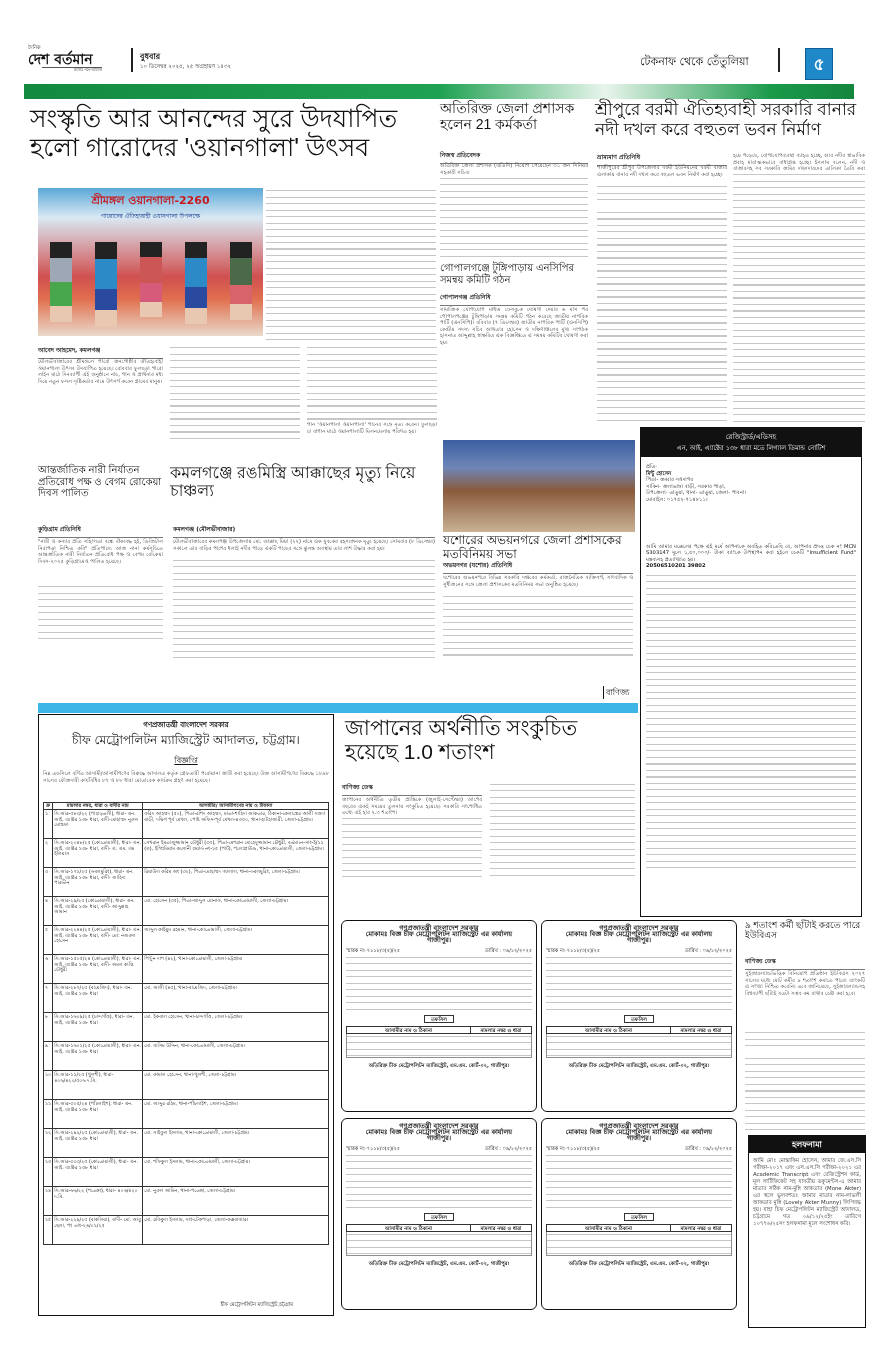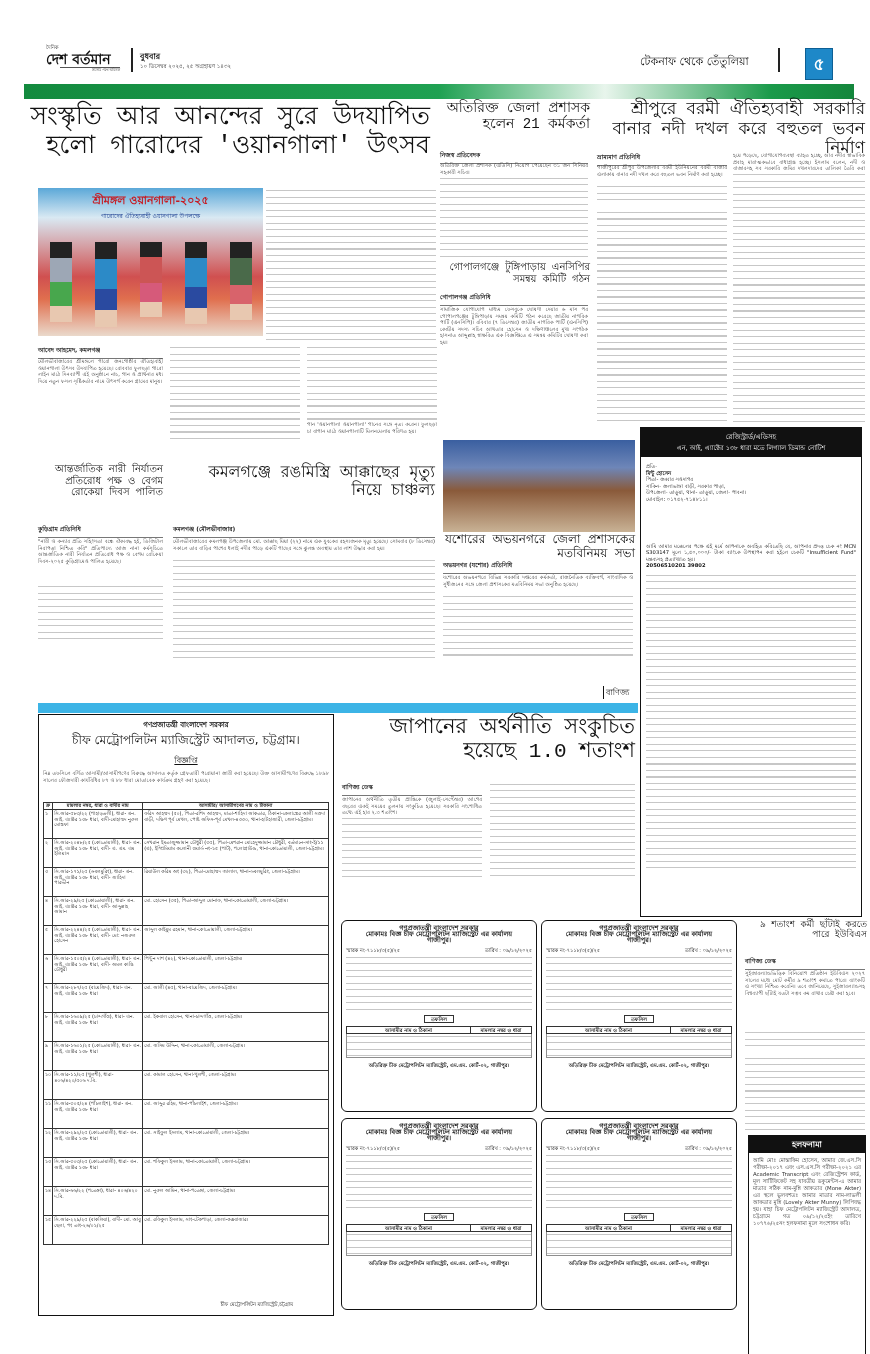--- a/index.html
+++ b/index.html
@@ -1,45 +1,45 @@
 <!DOCTYPE html>
 <html><head>
 <meta charset="utf-8">
 <style>
 *{box-sizing:border-box;margin:0;padding:0}
 body{width:870px;height:1354px;background:#fff;font-family:"DejaVu Sans",sans-serif;color:#111;position:relative;overflow:hidden}
 .abs{position:absolute}
 .txt{font-size:5.2px;line-height:6.6px;color:#333;text-align:justify;overflow:hidden}
 .byline{font-size:6px;font-weight:bold;border-bottom:1px solid #777;padding-bottom:2px;color:#222}
-.hl{font-family:Liberation Mono, monospace;text-align:right;color:#111;line-height:1.15}
+.hl{font-family:Liberation Sans, sans-serif;text-align:left;color:#111;line-height:1.15}
 .fill{background:repeating-linear-gradient(#fff 0 2px,#999 2px 3px,#fff 3px 6.5px);opacity:.55}
 </style>
 </head>
 <body>
 
 <div class="abs" style="left:0;top:0;width:870px;height:80px">
-  <div class="abs" style="left:46px;top:44px;width:80px;height:30px">
+  <div class="abs" style="left:28px;top:44px;width:80px;height:30px">
     <div style="font-size:5px;color:#333">দৈনিক</div>
     <div style="font-family:'DejaVu Serif',serif;font-weight:bold;font-size:14px;line-height:15px;color:#111">দেশ বর্তমান</div>
     <div style="font-size:3.5px;text-align:right;border-top:1px solid #555;width:60px;margin-left:14px">সত্যের পথে অবিচল</div>
   </div>
   <div class="abs" style="left:131px;top:48px;width:2px;height:24px;border-left:1px solid #222;border-right:1px solid #222"></div>
   <div class="abs" style="left:140px;top:50px;font-size:8px;font-weight:bold">বুধবার</div>
   <div class="abs" style="left:140px;top:63px;font-size:5.5px;color:#333">১০ ডিসেম্বর ২০২৫, ২৫ অগ্রহায়ণ ১৪৩২</div>
   <div class="abs" style="left:640px;top:53px;font-size:11px;font-family:'DejaVu Serif',serif">টেকনাফ থেকে তেঁতুলিয়া</div>
   <div class="abs" style="left:778px;top:48px;width:2px;height:24px;border-left:1px solid #222;border-right:1px solid #222"></div>
   <div class="abs" style="left:805px;top:48px;width:28px;height:32px;background:#1e88c8;border:1px solid #0d5f94;color:#fff;font-size:17px;font-weight:bold;text-align:center;line-height:30px">
     <span>৫</span>
   </div>
   <div class="abs" style="left:24px;top:84px;width:830px;height:15px;background:linear-gradient(90deg,#138a3e 0%,#1fa152 50%,#e8f5ec 70%,#1a9a4a 90%,#14863c 100%)"></div>
 </div>
 
 <div class="abs hl" style="left:30px;top:104px;width:400px;font-size:25px">সংস্কৃতি আর আনন্দের সুরে উদযাপিত হলো গারোদের 'ওয়ানগালা' উৎসব</div>
 <div class="abs" style="left:38px;top:188px;width:225px;height:148px;background:linear-gradient(180deg,#5ba8d8 0%,#d9e9f3 20%,#d05050 60%,#e06f4e 75%,#ead9cb 100%);overflow:hidden">
-  <div style="text-align:center;color:#c8191f;font-weight:bold;font-size:11px;margin-top:4px">শ্রীমঙ্গল ওয়ানগালা-২০২৫</div>
+  <div style="text-align:center;color:#c8191f;font-weight:bold;font-size:11px;margin-top:4px">শ্রীমঙ্গল ওয়ানগালা-2260</div>
   <div style="text-align:center;color:#1a3d8f;font-size:6px">গারোদের ঐতিহ্যবাহী ওয়ানগালা উপলক্ষে</div>
   <div style="display:flex;justify-content:space-around;margin-top:20px">
     <div style="width:22px;height:80px;background:linear-gradient(#222 0 20%,#9da7b5 20% 50%,#48a74d 50% 80%,#e8c8b0 80%)"></div>
     <div style="width:22px;height:85px;background:linear-gradient(#222 0 20%,#2c8ac7 20% 55%,#2a4aa0 55% 80%,#e8c8b0 80%)"></div>
     <div style="width:22px;height:75px;background:linear-gradient(#222 0 20%,#c55 20% 55%,#d65a7a 55% 80%,#e8c8b0 80%)"></div>
     <div style="width:22px;height:82px;background:linear-gradient(#222 0 20%,#2c8ac7 20% 55%,#2a4aa0 55% 80%,#e8c8b0 80%)"></div>
     <div style="width:22px;height:78px;background:linear-gradient(#222 0 20%,#4a6a4a 20% 55%,#d8636b 55% 80%,#e8c8b0 80%)"></div>
   </div>
 </div>
 <div class="abs byline" style="left:38px;top:345px;width:125px">আবেদ আহমেদ, কমলগঞ্জ</div>
@@ -269,16 +269,16 @@
    <div class="fill" style="height:24px;border:1px solid #333;border-top:0"></div>
    <div style="text-align:center;font-weight:bold;margin-top:4px">অতিরিক্ত চীফ মেট্রোপলিটন ম্যাজিস্ট্রেট, এম.এম. কোর্ট-০২, গাজীপুর।</div>
     </div>
   </div>
 
 <div class="abs hl" style="left:745px;top:920px;width:122px;font-size:9px">৯ শতাংশ কর্মী ছাঁটাই করতে পারে ইউবিএস</div>
 <div class="abs byline" style="left:745px;top:956px;width:120px">বাণিজ্য ডেস্ক</div>
 <div class="abs txt" style="left:745px;top:970px;width:120px;height:60px">সুইজারল্যান্ডভিত্তিক বিনিয়োগ প্রতিষ্ঠান ইউবিএস ২০২৭ সালের মধ্যে মোট কর্মীর ৯ শতাংশ কমাতে পারে। ব্যাংকটি এ সংখ্যা নিশ্চিত করেনি। তবে জানিয়েছে, সুইজারল্যান্ডসহ বিশ্বব্যাপী ছাঁটাই যতটা সম্ভব কম রাখার চেষ্টা করা হবে।</div>
 <div class="abs fill" style="left:745px;top:1030px;width:120px;height:100px"></div>
 
-<div class="abs" style="left:748px;top:1135px;width:118px;height:220px;border:1px solid #111">
+<div class="abs" style="left:748px;top:1135px;width:118px;height:193px;border:1px solid #111">
   <div style="background:#111;color:#fff;text-align:center;font-size:8px;font-weight:bold;padding:2px 0">হলফনামা</div>
   <div class="txt" style="padding:4px;height:160px;font-size:5.4px;line-height:7px">আমি মোঃ মোস্তাকিম হোসেন, আমার জে.এস.সি পরীক্ষা-২০১৭ এবং এস.এস.সি পরীক্ষা-২০২১ এর Academic Transcript এবং রেজিস্ট্রেশন কার্ড, মূল সার্টিফিকেট সহ যাবতীয় ডকুমেন্টস-এ আমার মাতার সঠিক নাম-মুন্নি আকতার (Mone Akter) এর স্থলে ভুলবশতঃ আমার মাতার নাম-লাভলী আকতার মুন্নি (Lovely Akter Munny) লিপিবদ্ধ হয়। যাহা চিফ মেট্রোপলিটন ম্যাজিস্ট্রেট আদালত, চট্টগ্রামে গত ০৯/১২/২৫ইং তারিখে ১০৭৭৬/২৫নং হলফনামা মূলে সংশোধন করি।</div>
 </div>
 
 </body></html>

